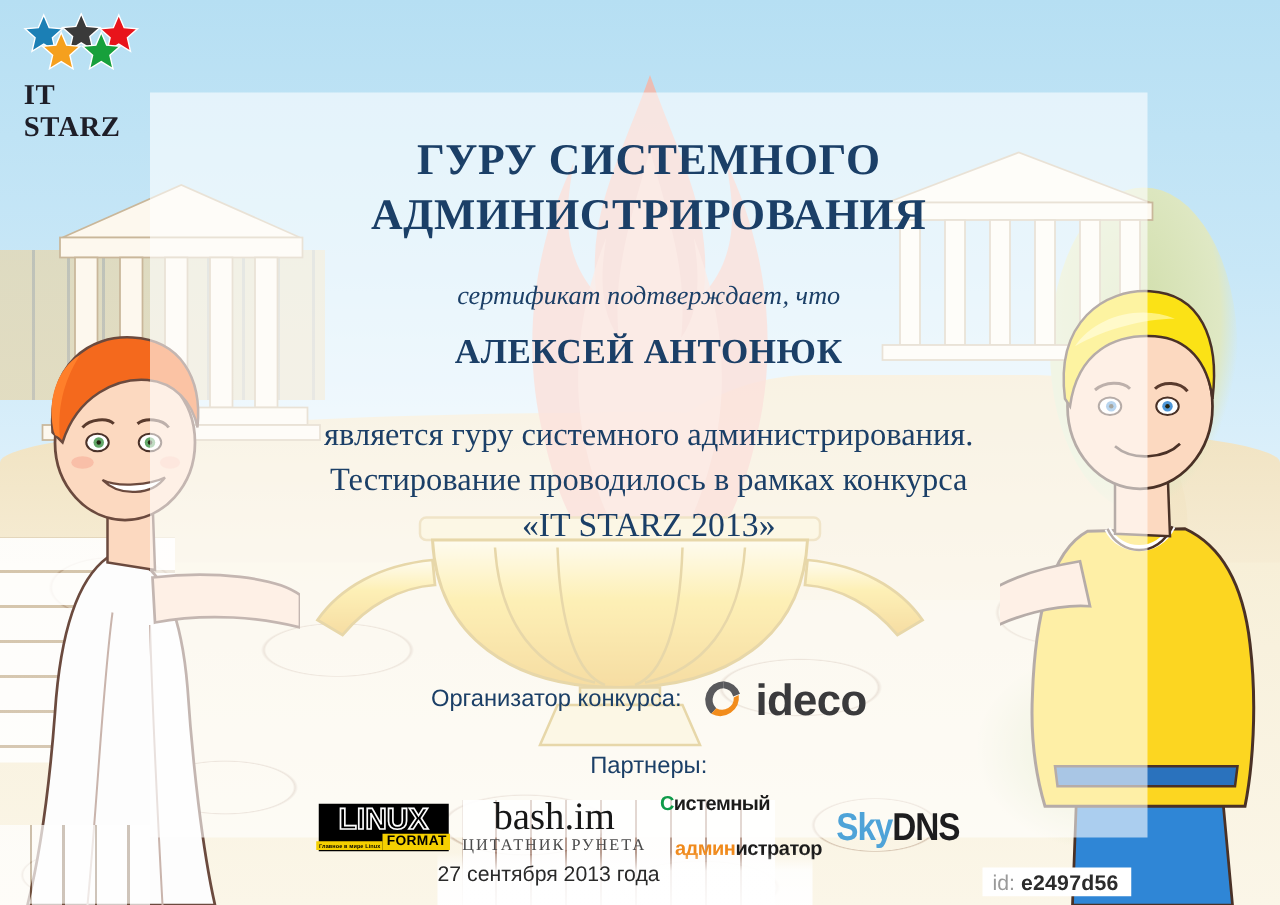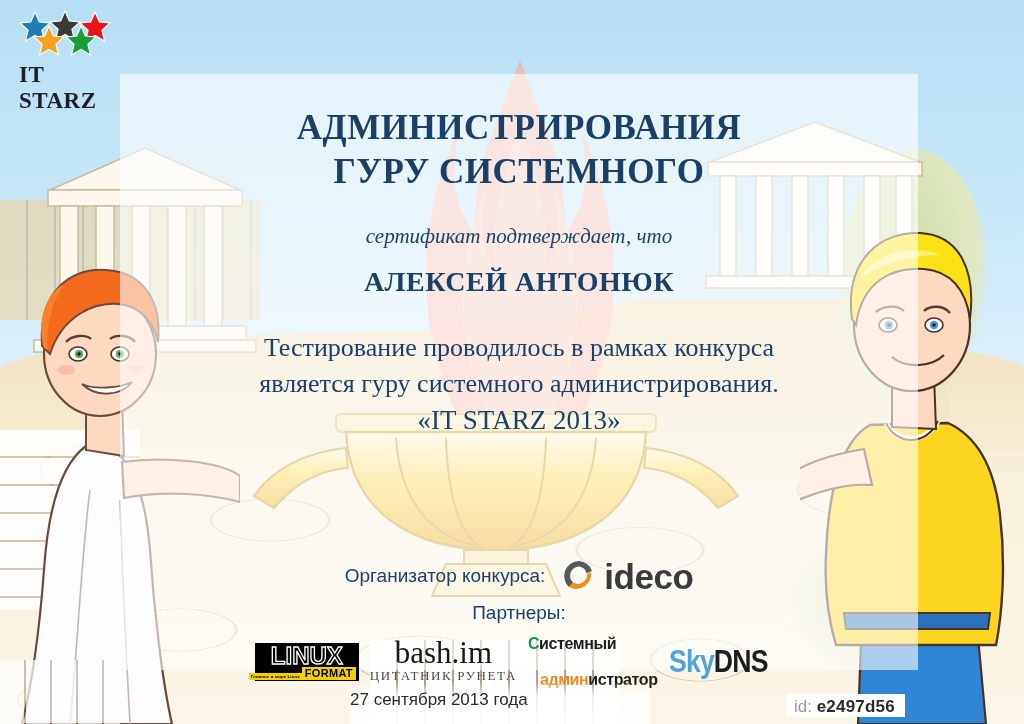--- a/index.html
+++ b/index.html
@@ -143,21 +143,21 @@
     text-align: center;
     font-family: "Liberation Serif", "DejaVu Serif", serif;
     font-size: 26px;
     line-height: 36px;
     color: #1b3f67;
   }
   .cert-body .ln3 { font-size: 27px; }
 
   
   .organizer-row {
-    position: absolute; left: 0; top: 484px; width: 100%;
+    position: absolute; left: 0; top: 468px; width: 100%;
     display: flex; align-items: center; justify-content: center; gap: 16px;
   }
   .row-label {
     font-family: "Liberation Sans", sans-serif;
     font-size: 19px;
     color: #1b3f67;
   }
   .ideco-logo { display: flex; align-items: center; gap: 7px; }
   .ideco-text {
     font-family: "Liberation Sans", sans-serif;
@@ -179,21 +179,21 @@
     background: #000; padding: 2px 3px 1px 3px;
     width: 104px; box-sizing: border-box;
   }
   .lf-linux {
     font-family: "Liberation Sans", sans-serif;
     font-weight: bold; font-size: 24px; line-height: 22px;
     color: #000;
     -webkit-text-stroke: 1.3px #fff;
     text-align: center; letter-spacing: 0px;
   }
-  .lf-bottom { display: flex; align-items: flex-end; justify-content: flex-end; }
+  .lf-bottom { display: flex; align-items: flex-end; justify-content: center; }
   .lf-tag {
     background: #f5d000; color: #000;
     font-size: 4.4px; font-weight: bold;
     padding: 1px 2px; letter-spacing: 0.1px; white-space: nowrap;
   }
   .lf-format {
     background: #f5d000; color: #000;
     font-family: "Liberation Sans", sans-serif;
     font-weight: bold; font-size: 11px; line-height: 11px;
     padding: 1px 3px; letter-spacing: 0.3px;
@@ -414,31 +414,31 @@
       <polygon points="77,2 81.3,12.1 92,13 83.9,20.2 86.4,31 77,25.3 67.6,31 70.1,20.2 62,13 72.7,12.1" fill="#e8141b" stroke="#fff" stroke-width="1.1"></polygon>
       <polygon points="31,16 35.3,26.1 46,27 37.9,34.2 40.4,45 31,39.3 21.6,45 24.1,34.2 16,27 26.7,26.1" fill="#f5a01e" stroke="#fff" stroke-width="1.1"></polygon>
       <polygon points="63,16 67.3,26.1 78,27 69.9,34.2 72.4,45 63,39.3 53.6,45 56.1,34.2 48,27 58.7,26.1" fill="#17a03c" stroke="#fff" stroke-width="1.1"></polygon>
     </svg>
     <div class="logo-text">IT STARZ</div>
   </div>
 
   <div class="content">
 
     <div class="cert-title">
+      <div>ГУРУ СИСТЕМНОГО</div>
       <div>АДМИНИСТРИРОВАНИЯ</div>
-      <div>ГУРУ СИСТЕМНОГО</div>
     </div>
 
     <div class="cert-subtitle">сертификат подтверждает, что</div>
 
     <div class="cert-name">АЛЕКСЕЙ АНТОНЮК</div>
 
     <div class="cert-body">
+      <div>является гуру системного администрирования.</div>
       <div>Тестирование проводилось в рамках конкурса</div>
-      <div>является гуру системного администрирования.</div>
       <div class="ln3">«IT STARZ 2013»</div>
     </div>
 
     <div class="organizer-row">
       <div class="row-label">Организатор конкурса:</div>
       <div class="ideco-logo">
         <svg width="36" height="36" viewBox="0 0 36 36">
           <path d="M18 3 A15 15 0 0 0 8 29 L12 24.5 A9.3 9.3 0 0 1 18 8.5 Z" fill="#59595c"></path>
           <path d="M18 3 A15 15 0 0 1 28 29 L24 24.5 A9.3 9.3 0 0 0 18 8.5 Z" fill="#59595c" opacity="0"></path>
           <path d="M30 14 A15 15 0 0 1 8 29 L12 24.5 A9.3 9.3 0 0 0 26 16 Z" fill="#f28c1c"></path>

